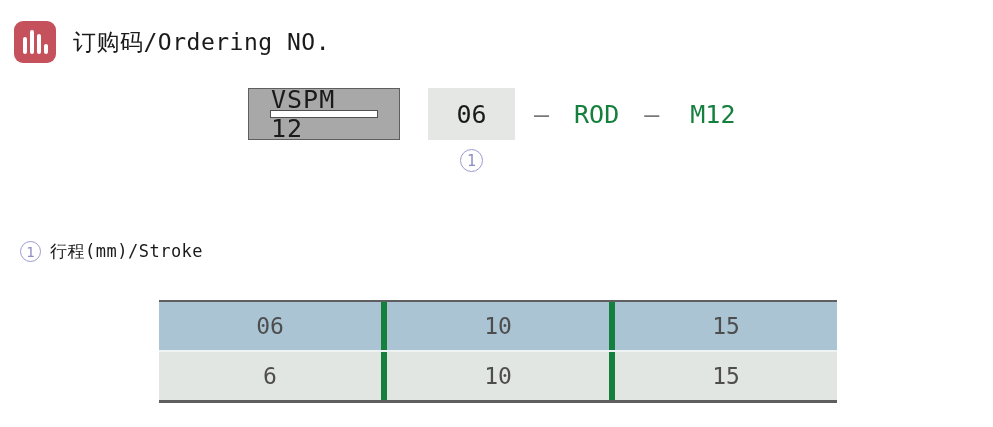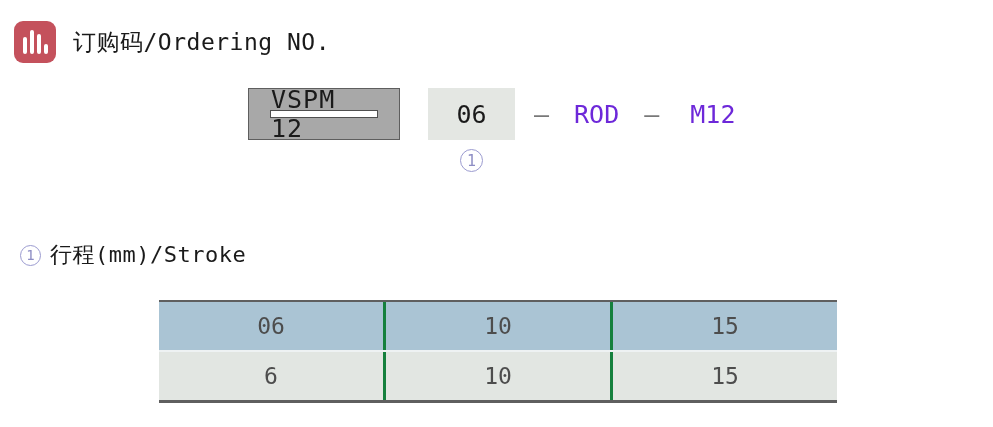--- a/index.html
+++ b/index.html
@@ -96,21 +96,21 @@
     height: 52px;
     display: flex;
     align-items: center;
     font-size: 25px;
     white-space: nowrap;
   }
   .code-tail .dash {
     color: #787878;
     padding: 0 1px;
   }
-  .code-tail .seg { color: #6d28d9; }
+  .code-tail .seg { color: #15803d; }
   .sp24 { display: inline-block; width: 24px; }
   .sp30 { display: inline-block; width: 30px; }
 
   
   .marker-circle {
     border: 1.5px solid #9b9bd0;
     color: #8d8dc4;
     border-radius: 50%;
     display: flex;
     align-items: center;
@@ -136,21 +136,21 @@
     align-items: center;
     gap: 9px;
   }
   .stroke-line .marker-circle {
     width: 21px;
     height: 21px;
     font-size: 14px;
     border-width: 1px;
   }
   .stroke-line .stroke-label {
-    font-size: 22px;
+    font-size: 17px;
     letter-spacing: 0.5px;
     white-space: nowrap;
   }
 
   
   .stroke-table {
     position: absolute;
     left: 159px;
     top: 300px;
     width: 678px;
@@ -170,21 +170,21 @@
     background: #e2e6e2;
   }
   .tcell {
     flex: 1 1 0;
     height: 48px;
     display: flex;
     align-items: center;
     justify-content: center;
     font-size: 23px;
     color: #4d4d4d;
-    border-left: 3px solid #15803d;
+    border-left: 6px solid #15803d;
     box-sizing: border-box;
   }
   .tcell:first-child { border-left: none; }
 </style>
 </head>
 <body>
 
 <div class="page">
 
   <div class="section-header">

